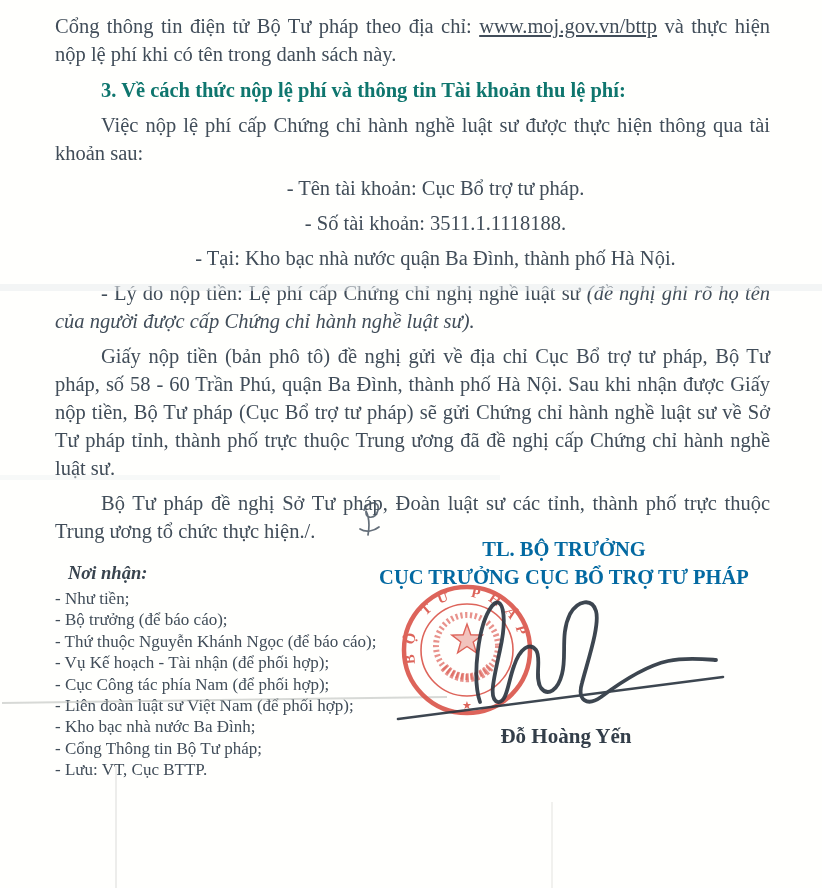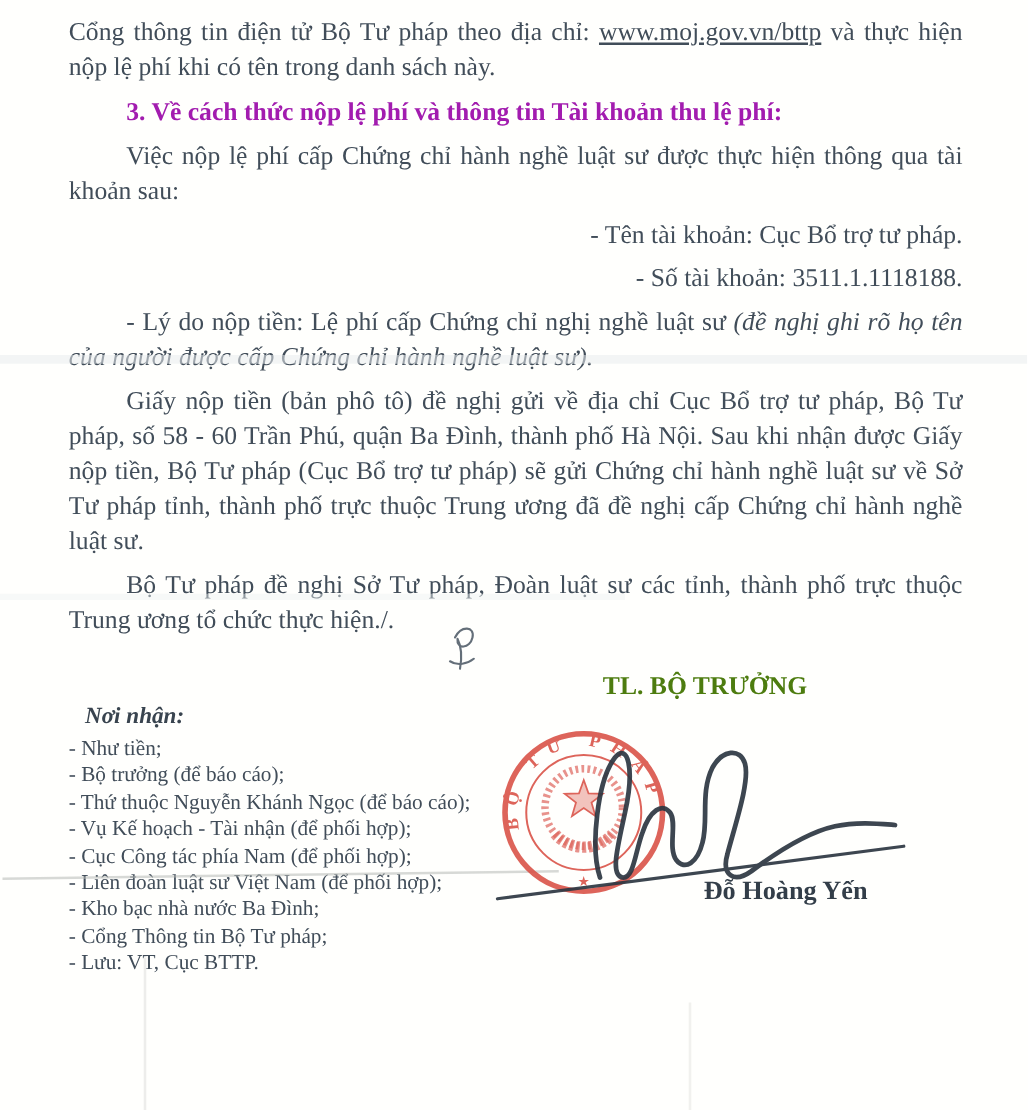--- a/index.html
+++ b/index.html
@@ -16,73 +16,75 @@
     font-size:20.5px;
     line-height:28px;
     text-align:justify;
   }
   .para{margin:0;}
   .para.indent{text-indent:46px;margin-top:7px;}
   .heading{
     margin:8px 0 0 0;
     text-indent:46px;
     font-weight:bold;
-    color:#a21caf;
+    color:#0f766e;
     font-family:Liberation Serif, serif;
   }
   .bullet{
     margin:7px 0 0 0;
     padding-left:46px;
-    text-align:right;
+    text-align:center;
   }
   .mt8{margin-top:9px;}
   .link{text-decoration:underline;}
   .sign-titles{
     position:absolute;top:536px;left:372px;width:384px;
     text-align:center;font-weight:bold;
-    font-size:20.5px;line-height:27.5px;color:#4d7c0f;
+    font-size:20.5px;line-height:27.5px;color:#0369a1;
   }
   .recipients{
     position:absolute;top:563px;left:55px;width:410px;color:#414d59;
   }
   .rec-label{font-weight:bold;font-style:italic;font-size:18.5px;margin-bottom:4px;color:#39444f;margin-left:13px;}
   .rec-item{font-size:17px;line-height:21.4px;}
   .signer{
-    position:absolute;top:700px;left:438px;width:256px;
-    text-align:right;font-weight:bold;font-size:21px;color:#333e49;
+    position:absolute;top:724px;left:438px;width:256px;
+    text-align:center;font-weight:bold;font-size:21px;color:#333e49;
   }
   .overlay{
     position:absolute;left:0;top:0;width:822px;height:888px;
     pointer-events:none;
   }
 </style>
 </head>
 <body>
 
 <div class="page">
 
   <div class="flow">
     <p class="para"><span>Cổng thông tin điện tử Bộ Tư pháp theo địa chỉ: </span><span class="link">www.moj.gov.vn/bttp</span><span> và thực hiện nộp lệ phí khi có tên trong danh sách này.</span></p>
 
     <p class="heading">3. Về cách thức nộp lệ phí và thông tin Tài khoản thu lệ phí:</p>
 
     <p class="para indent">Việc nộp lệ phí cấp Chứng chỉ hành nghề luật sư được thực hiện thông qua tài khoản sau:</p>
 
     <p class="bullet">- Tên tài khoản: Cục Bổ trợ tư pháp.</p>
     <p class="bullet">- Số tài khoản: 3511.1.1118188.</p>
+    <p class="bullet">- Tại: Kho bạc nhà nước quận Ba Đình, thành phố Hà Nội.</p>
 
     <p class="para indent"><span>- Lý do nộp tiền: Lệ phí cấp Chứng chỉ nghị nghề luật sư </span><em>(đề nghị ghi rõ họ tên của người được cấp Chứng chỉ hành nghề luật sư).</em></p>
 
     <p class="para indent mt8">Giấy nộp tiền (bản phô tô) đề nghị gửi về địa chỉ Cục Bổ trợ tư pháp, Bộ Tư pháp, số 58 - 60 Trần Phú, quận Ba Đình, thành phố Hà Nội. Sau khi nhận được Giấy nộp tiền, Bộ Tư pháp (Cục Bổ trợ tư pháp) sẽ gửi Chứng chỉ hành nghề luật sư về Sở Tư pháp tỉnh, thành phố trực thuộc Trung ương đã đề nghị cấp Chứng chỉ hành nghề luật sư.</p>
 
     <p class="para indent mt8">Bộ Tư pháp đề nghị Sở Tư pháp, Đoàn luật sư các tỉnh, thành phố trực thuộc Trung ương tổ chức thực hiện./.</p>
   </div>
 
   <div class="sign-titles">
     <div>TL. BỘ TRƯỞNG</div>
+    <div>CỤC TRƯỞNG CỤC BỔ TRỢ TƯ PHÁP</div>
   </div>
 
   <div class="recipients">
     <div class="rec-label">Nơi nhận:</div>
     <div class="rec-item">- Như tiền;</div>
     <div class="rec-item">- Bộ trưởng (để báo cáo);</div>
     <div class="rec-item">- Thứ thuộc Nguyễn Khánh Ngọc (để báo cáo);</div>
     <div class="rec-item">- Vụ Kế hoạch - Tài nhận (để phối hợp);</div>
     <div class="rec-item">- Cục Công tác phía Nam (để phối hợp);</div>
     <div class="rec-item">- Liên đoàn luật sư Việt Nam (để phối hợp);</div>

